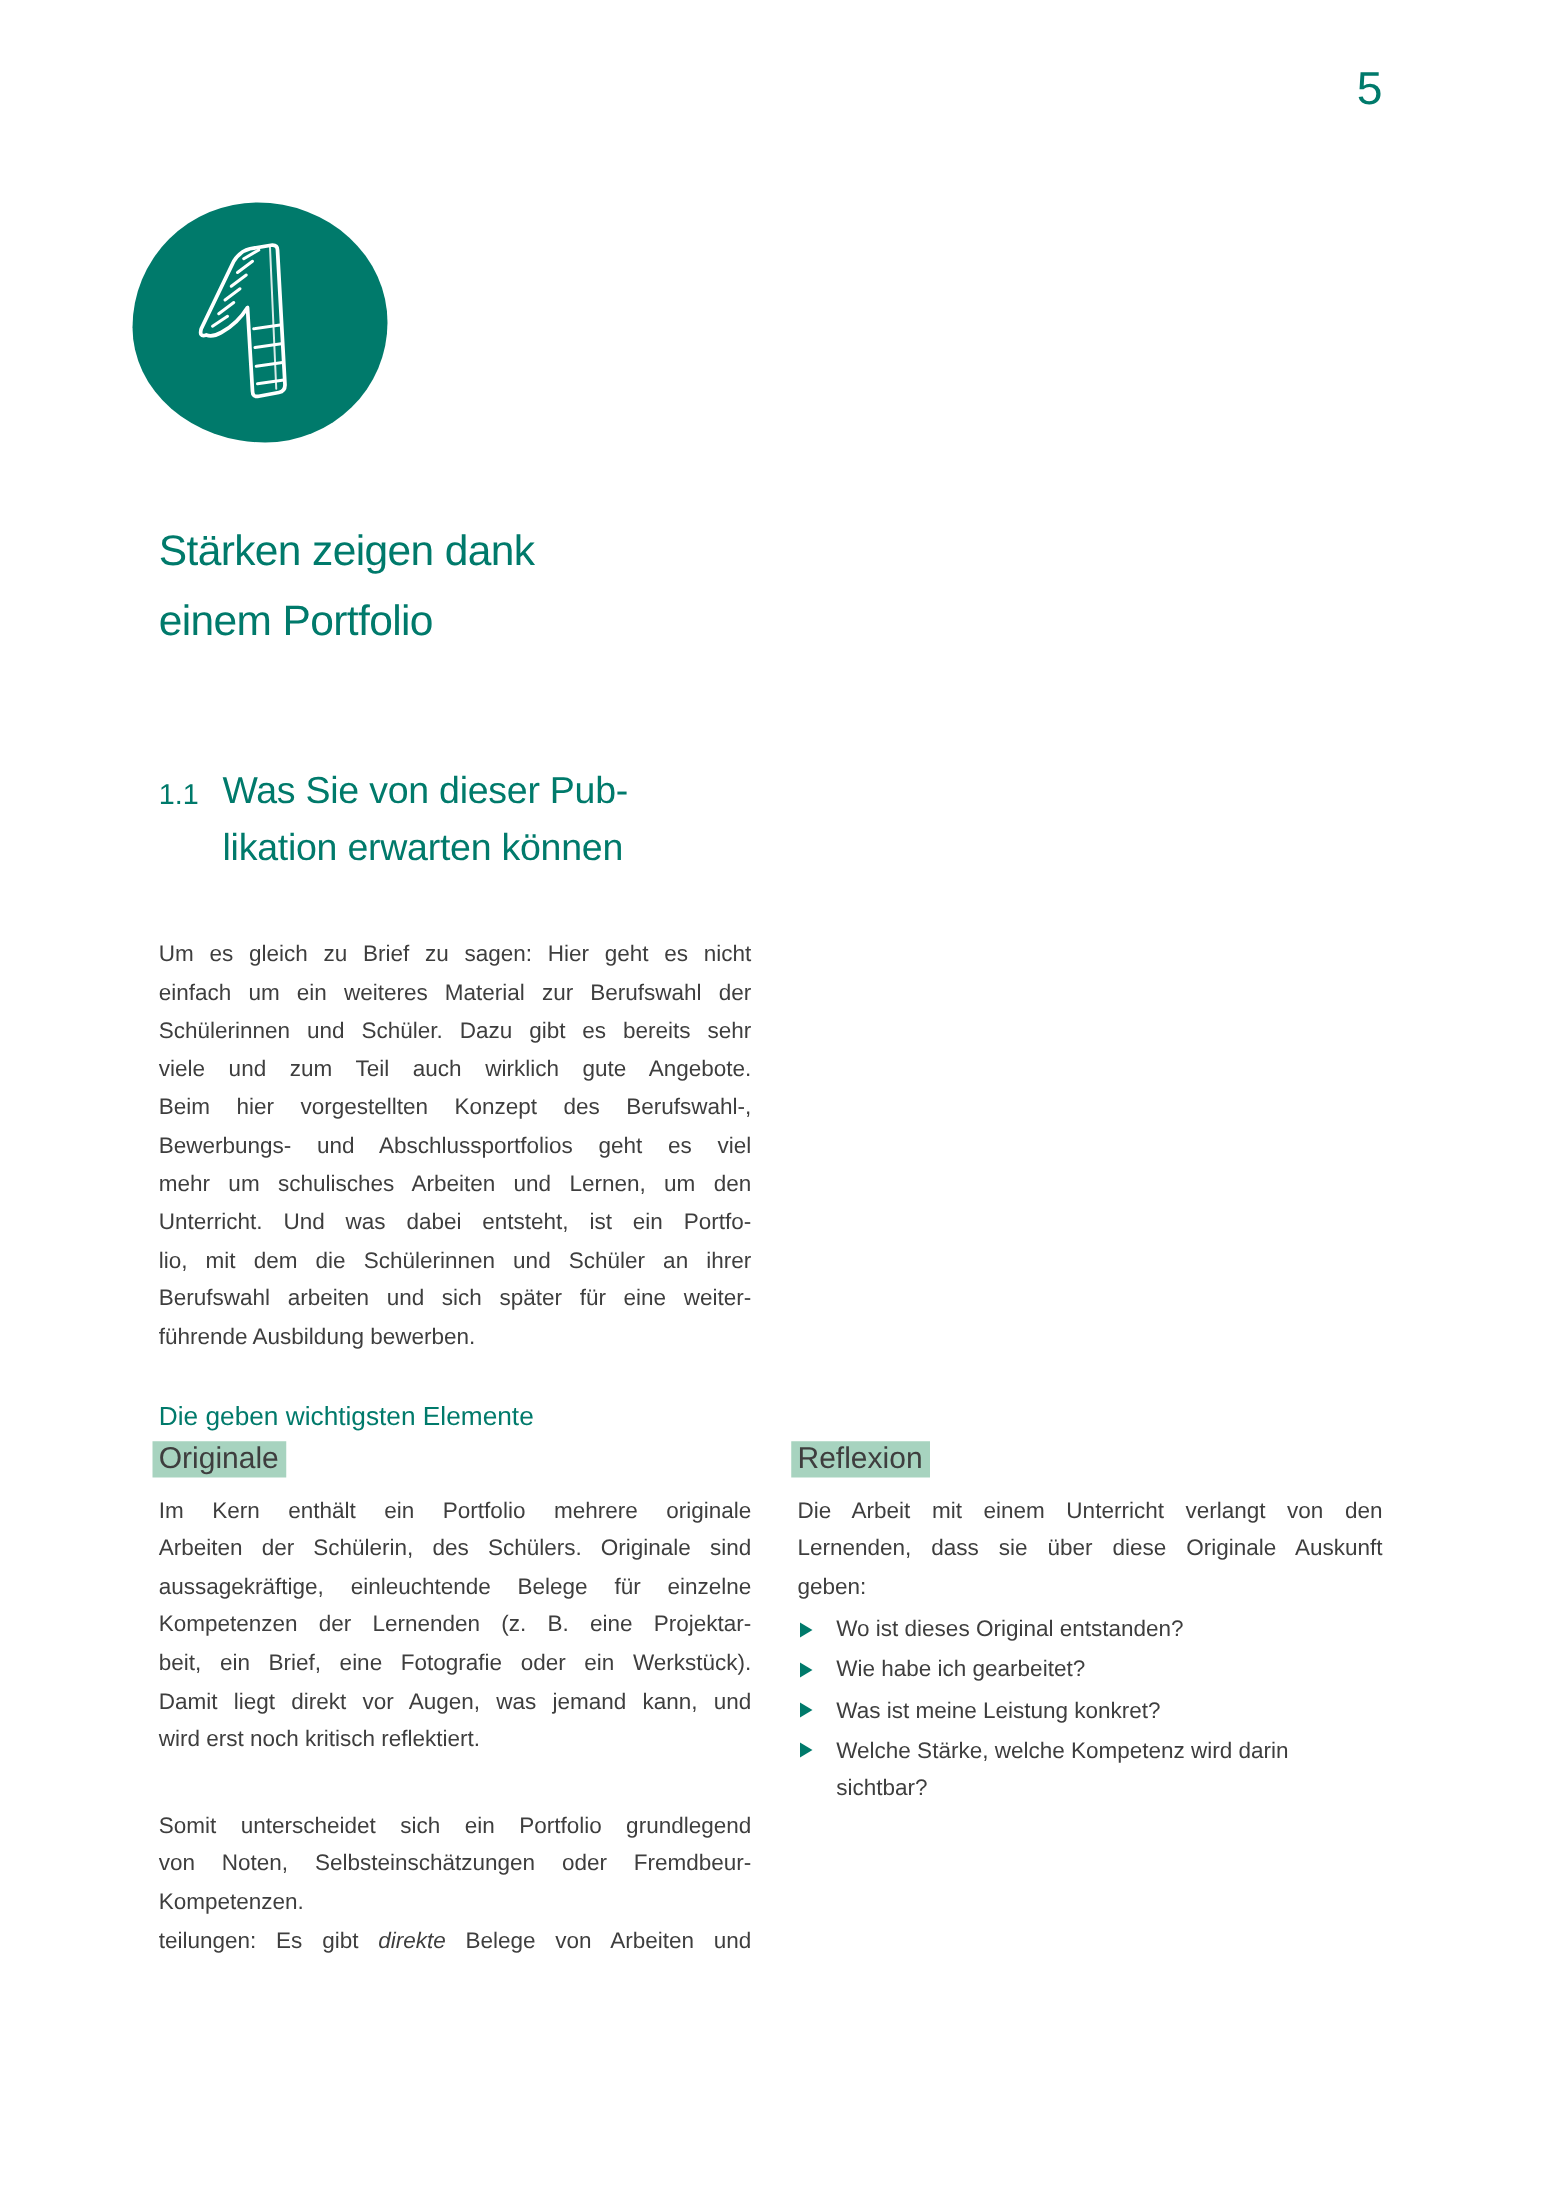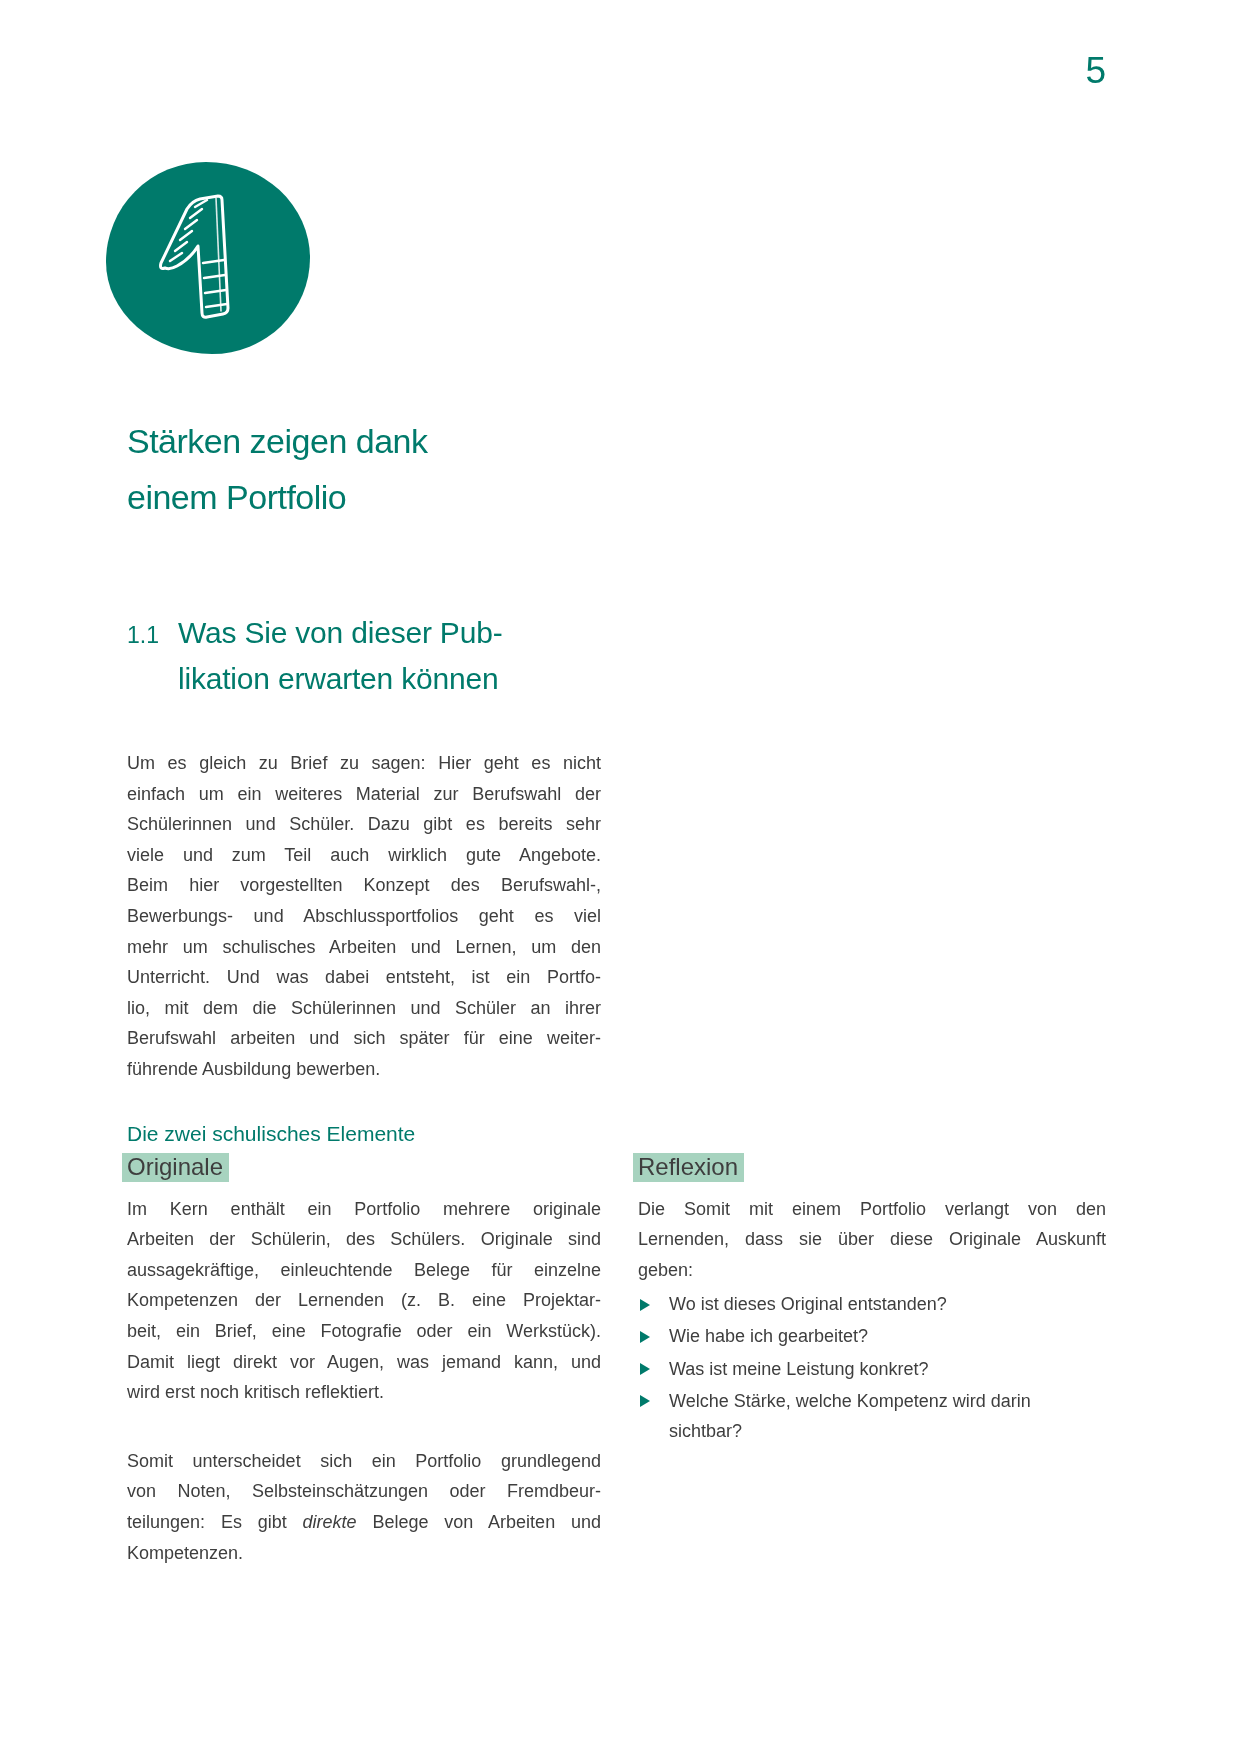--- a/index.html
+++ b/index.html
@@ -190,45 +190,45 @@
       <div class="jline"><span>viele und zum Teil auch wirklich gute Angebote.</span></div>
       <div class="jline"><span>Beim hier vorgestellten Konzept des Berufswahl-,</span></div>
       <div class="jline"><span>Bewerbungs- und Abschlussportfolios geht es viel</span></div>
       <div class="jline"><span>mehr um schulisches Arbeiten und Lernen, um den</span></div>
       <div class="jline"><span>Unterricht. Und was dabei entsteht, ist ein Portfo-</span></div>
       <div class="jline"><span>lio, mit dem die Schülerinnen und Schüler an ihrer</span></div>
       <div class="jline"><span>Berufswahl arbeiten und sich später für eine weiter-</span></div>
       <div class="jline last"><span>führende Ausbildung bewerben.</span></div>
     </div>
 
-  <div class="elements-heading">Die zwei schulisches Elemente</div>
+  <div class="elements-heading">Die geben wichtigsten Elemente</div>
 
   <div class="col col-left body-text">
     <span class="tag-label">Originale</span>
     <div class="para">
         <div class="jline"><span>Im Kern enthält ein Portfolio mehrere originale</span></div>
         <div class="jline"><span>Arbeiten der Schülerin, des Schülers. Originale sind</span></div>
         <div class="jline"><span>aussagekräftige, einleuchtende Belege für einzelne</span></div>
         <div class="jline"><span>Kompetenzen der Lernenden (z. B. eine Projektar-</span></div>
         <div class="jline"><span>beit, ein Brief, eine Fotografie oder ein Werkstück).</span></div>
         <div class="jline"><span>Damit liegt direkt vor Augen, was jemand kann, und</span></div>
         <div class="jline last"><span>wird erst noch kritisch reflektiert.</span></div>
       </div>
     <div class="para">
         <div class="jline"><span>Somit unterscheidet sich ein Portfolio grundlegend</span></div>
         <div class="jline"><span>von Noten, Selbsteinschätzungen oder Fremdbeur-</span></div>
+        <div class="jline last"><span>Kompetenzen.</span></div>
         <div class="jline"><span>teilungen: Es gibt </span><em>direkte</em><span> Belege von Arbeiten und</span></div>
-        <div class="jline last"><span>Kompetenzen.</span></div>
       </div>
   </div>
 
   <div class="col col-right body-text">
     <span class="tag-label">Reflexion</span>
     <div class="para">
-        <div class="jline"><span>Die Somit mit einem Portfolio verlangt von den</span></div>
+        <div class="jline"><span>Die Arbeit mit einem Unterricht verlangt von den</span></div>
         <div class="jline"><span>Lernenden, dass sie über diese Originale Auskunft</span></div>
         <div class="jline last"><span>geben:</span></div>
       </div>
     <div class="bullets">
         <div class="bullet"><span class="tri"></span><span>Wo ist dieses Original entstanden?</span></div>
         <div class="bullet"><span class="tri"></span><span>Wie habe ich gearbeitet?</span></div>
         <div class="bullet"><span class="tri"></span><span>Was ist meine Leistung konkret?</span></div>
         <div class="bullet"><span class="tri"></span><span>Welche Stärke, welche Kompetenz wird darin sichtbar?</span></div>
       </div>
   </div>

